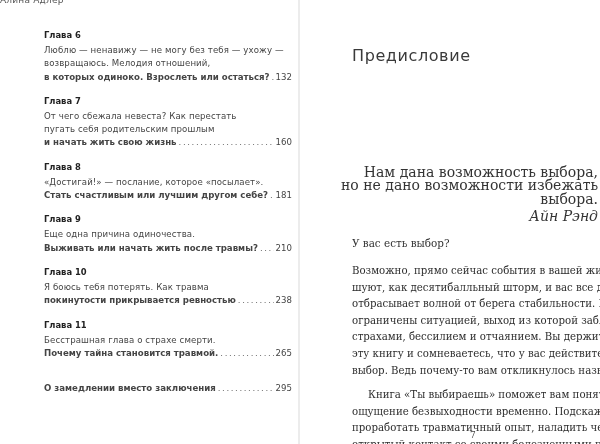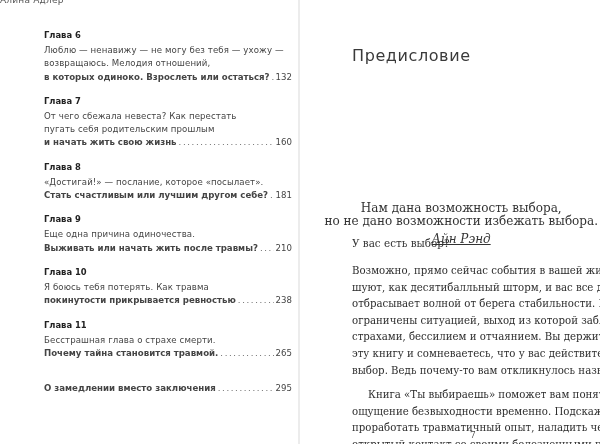--- a/index.html
+++ b/index.html
@@ -52,27 +52,26 @@
     .toc-last .pg { white-space: nowrap; }
     .toc-final { margin-top: 22px; }
 
     
     .preface-title {
       position: absolute; left: 52px; top: 46px;
       font-family: "DejaVu Sans", sans-serif; font-size: 16px; font-weight: normal;
       color: #3a3a3a; letter-spacing: 0.6px;
     }
     .epigraph {
-      position: absolute; right: 2px; top: 166px; text-align: center;
-      font-family: "DejaVu Serif", serif; font-size: 12px; color: #333;
+      position: absolute; right: 2px; top: 166px; text-align: right;
+      font-family: "DejaVu Serif", serif; font-size: 14px; color: #333;
       line-height: 13.3px;
-      margin-top: 36px;
     }
     .epigraph-author {
-      margin-top: 4px; font-style: italic; text-decoration: underline;
+      margin-top: 4px; font-style: italic;
     }
     .section-q {
       position: absolute; left: 52px; top: 237px;
       font-family: "DejaVu Serif", serif; font-size: 10.4px; color: #333;
     }
     .body-text {
       position: absolute; left: 52px; top: 263px; width: 330px;
       font-family: "DejaVu Serif", serif; font-size: 10.2px; color: #2e2e2e;
       line-height: 16.6px;
     }

